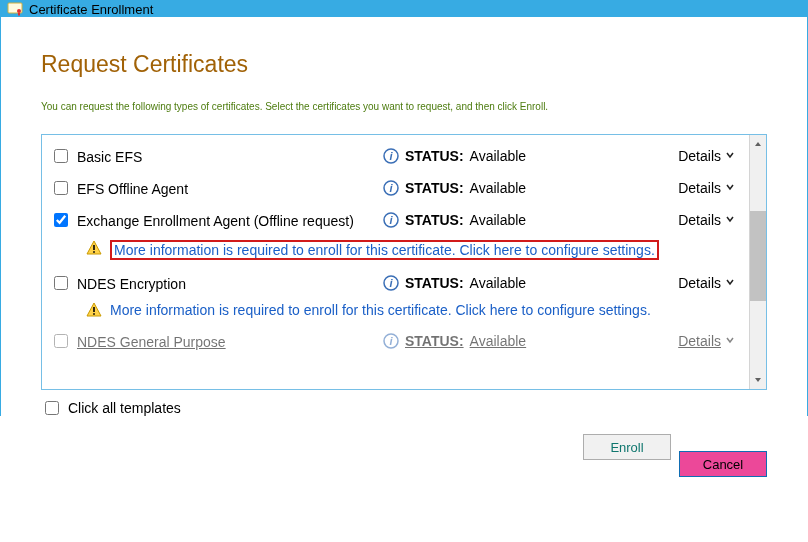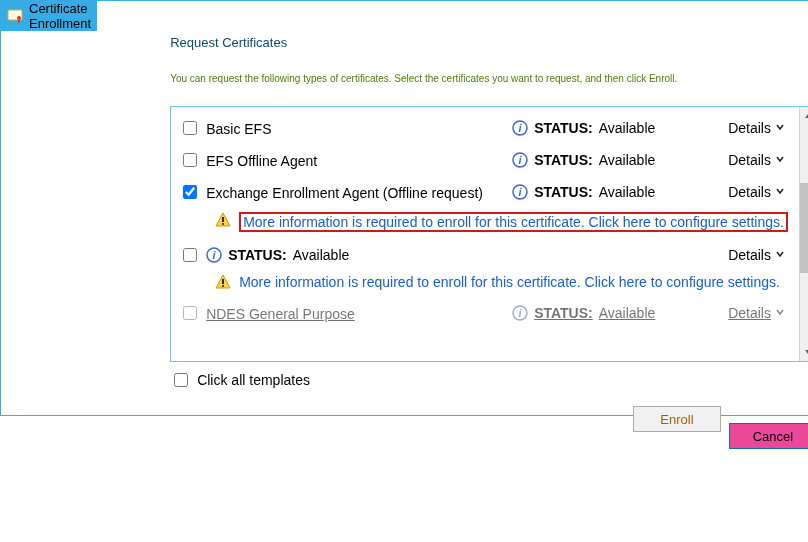--- a/index.html
+++ b/index.html
@@ -1,26 +1,26 @@
 <!DOCTYPE html>
 <html><head>
 <meta charset="utf-8">
 <style>
   * { box-sizing: border-box; font-family: "Segoe UI", Tahoma, sans-serif; }
   html, body { margin:0; padding:0; }
   body { width:808px; height:542px; background:#fff; }
 
-  .window { border:1px solid #37abe3; width:808px; height:416px; display:flex; flex-direction:row;gap:33px; }
+  .window { border:1px solid #37abe3; width:808px; height:416px; display:flex; flex-direction:column; }
   .titlebar { background:#37abe3; color:#000; display:flex; align-items:center; height:30px; padding:0 6px; gap:6px; }
   .titlebar-title { font-size:13px; color:#000; }
   .titlebar-icon { width:16px; height:16px; display:inline-flex; align-items:center; justify-content:center; font-size:11px; }
 
   .client { flex:1; background:#fff; padding:18px 12px 12px 12px; display:flex; flex-direction:column; }
   .inner { border:0; padding:16px 28px 16px 28px; flex:1; display:flex; flex-direction:column; }
-  .section-title { color:#0c4a6e; font-size:13px; margin-bottom:22px; }
+  .section-title { color:#a16207; font-size:23px; margin-bottom:22px; }
   .description { font-size:10px; color:#4d7c0f; line-height:1.4; margin-bottom:20px; }
 
   .listbox { border:1px solid #76bfe6; height:256px; display:flex; position:relative; background:#fff; padding:0; }
   .list-inner { flex:1; overflow:hidden; }
   .scrollbar { width:17px; border-left:1px solid #d4d4d4; display:flex; flex-direction:column; align-items:center; background:#f0f0f0; }
   .scroll-arrow { width:100%; height:18px; display:flex; align-items:center; justify-content:center; background:#f0f0f0; font-size:8px; color:#555; }
   .scroll-track { flex:1; width:100%; display:flex; align-items:flex-start; justify-content:center; padding-top:58px; }
   .scroll-thumb { width:100%; height:90px; background:#c2c2c2; }
 
   .rows { padding:6px 4px 4px 4px; }
@@ -39,21 +39,21 @@
   .msg { padding:2px 4px 8px 40px; display:flex; align-items:flex-start; gap:8px; font-size:14px; }
   .msg a { color:#1a5fc7; text-decoration:none; }
   .msg.highlighted a { border:2px solid #d11a1a; padding:0 2px; }
 
   .chevron { font-size:10px; color:#222; }
 
   .below-list { padding-top:8px; display:flex; align-items:center; gap:6px; font-size:14px; }
 
   .button-row { margin-top:auto; display:flex; justify-content:flex-end; gap:8px; padding-top:16px; }
   .btn { min-width:88px; height:26px; font-size:13px; border:1px solid #adadad; background:#e7e7e7; padding:0 14px; cursor:pointer; }
-  .btn.disabled { color:#a16207; background:#f1f1f1; }
+  .btn.disabled { color:#0f766e; background:#f1f1f1; }
   .btn.default { border:1px solid #0f6db3; background:#ec4899;margin-top:17px; }
 
   .cutoff { opacity:0.55;text-decoration:underline; }
 </style>
 </head>
 <body>
 
 <div class="window">
   <div class="titlebar">
     <span class="titlebar-icon">
@@ -131,20 +131,21 @@
               <div class="msg highlighted">
                 <span class="warn-icon"><svg viewBox="0 0 16 16" width="16" height="16">
                     <path d="M8 1 L15 14 L1 14 Z" fill="#ffd24a" stroke="#c99a00" stroke-width="1"></path>
                     <rect x="7.2" y="5" width="1.6" height="5" fill="#000"></rect>
                     <rect x="7.2" y="11.2" width="1.6" height="1.6" fill="#000"></rect>
                   </svg></span>
                 <a href="#">More information is required to enroll for this certificate. Click here to configure settings.</a>
               </div>
               <div class="row">
                 <input type="checkbox" class="chk" style="">
+                <div class="name">NDES Encryption</div>
                 <div class="status">
                   <span class="info-icon"><svg viewBox="0 0 16 16" width="16" height="16">
                       <circle cx="8" cy="8" r="7" fill="#fff" stroke="#3b6fb6" stroke-width="1.5"></circle>
                       <text x="8" y="9" font-family="Georgia,serif" font-style="italic" font-weight="bold" font-size="11" fill="#3b6fb6" text-anchor="middle" dominant-baseline="middle">i</text>
                     </svg></span>
                   <span class="status-strong">STATUS:</span>
                   <span class="status-label">Available</span>
                 </div>
                 <div class="details">
                   <span>Details</span>

